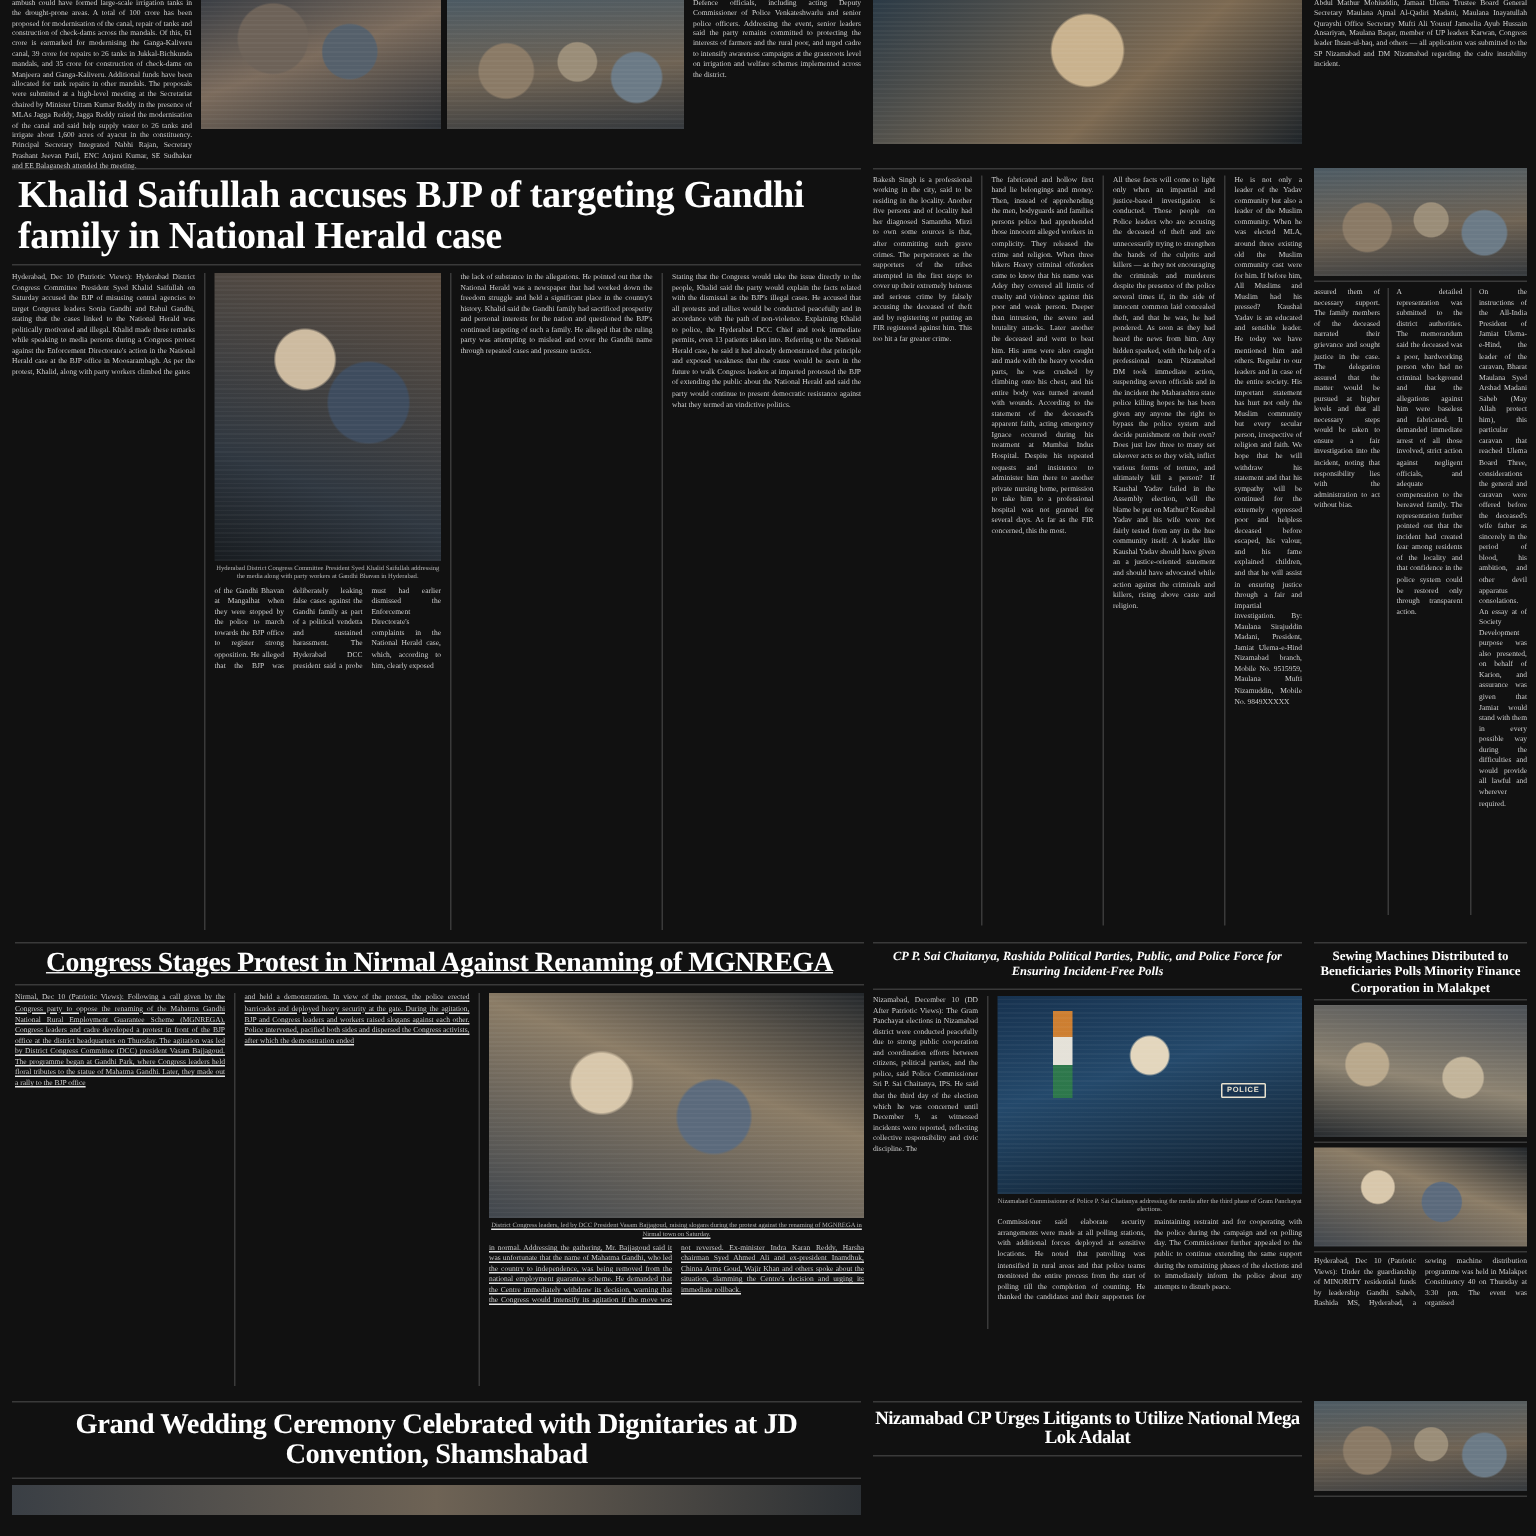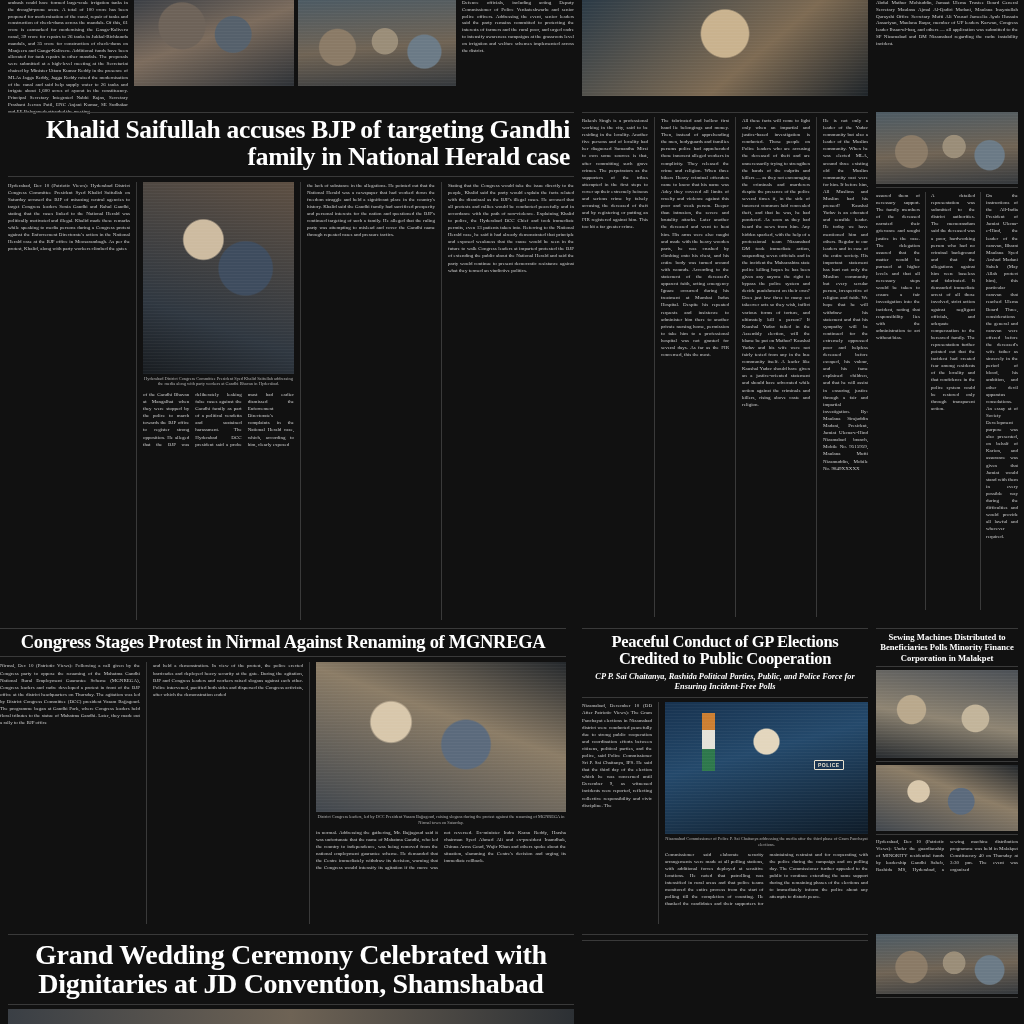--- a/index.html
+++ b/index.html
@@ -72,30 +72,30 @@
     pointer-events:none;
   }
 
   
   #top-strip { position:absolute; left:0; top:0; width:1024px; height:112px; }
   #top-strip .col { position:absolute; }
 
   
   #story-saifullah { position:absolute; left:8px; top:112px; width:566px; height:510px; }
   #story-saifullah .head {
-    font-size:25.5px; text-align:right; padding:0 4px;
-  }
-
-  
-  #story-nirmal { position:absolute; left:0; top:628px; width:566px; height:300px; }
+    font-size:25.5px; text-align:left; padding:0 4px;
+  }
+
+  
+  #story-nirmal { position:absolute; left:10px; top:628px; width:566px; height:300px;text-decoration:underline; }
   #story-nirmal .head { font-size:18.5px; text-align:center; }
 
   
   #story-wedding { position:absolute; left:8px; top:934px; width:566px; height:88px; }
-  #story-wedding .head { font-size:28px; text-align:center; }
+  #story-wedding .head { font-size:19px; text-align:center; }
 
   
   #story-mid-top { position:absolute; left:582px; top:112px; width:286px; height:510px; }
 
   
   #story-right-top { position:absolute; left:876px; top:112px; width:142px; height:510px; }
 
   
   #story-gp { position:absolute; left:582px; top:628px; width:286px; height:300px; }
   #story-gp .head { font-size:16.5px; text-align:center; }
@@ -240,21 +240,20 @@
       </div>
       <div class="vrule"></div>
       <div style="flex:1;">
         <div class="body-text">On the instructions of the All-India President of Jamiat Ulema-e-Hind, the leader of the caravan, Bharat Maulana Syed Arshad Madani Saheb (May Allah protect him), this particular caravan that reached Ulema Board Three, considerations the general and caravan were offered before the deceased's wife father as sincerely in the period of blood, his ambition, and other devil apparatus consolations. An essay at of Society Development purpose was also presented, on behalf of Karion, and assurance was given that Jamiat would stand with them in every possible way during the difficulties and would provide all lawful and wherever required.</div>
       </div>
     </div>
   </div>
 
   <div id="story-gp">
     <div class="rule" style="margin-bottom:4px;"></div>
-    <div class="hl head">Peaceful Conduct of GP Elections Credited to Public Cooperation</div>
     <div class="sub" style="margin-top:4px;">CP P. Sai Chaitanya, Rashida Political Parties, Public, and Police Force for Ensuring Incident-Free Polls</div>
     <div class="rule" style="margin-top:5px; margin-bottom:4px;"></div>
     <div style="display:flex; gap:6px; height:222px;">
       <div style="width:70px;">
         <div class="body-text">Nizamabad, December 10 (DD After Patriotic Views): The Gram Panchayat elections in Nizamabad district were conducted peacefully due to strong public cooperation and coordination efforts between citizens, political parties, and the police, said Police Commissioner Sri P. Sai Chaitanya, IPS. He said that the third day of the election which he was concerned until December 9, as witnessed incidents were reported, reflecting collective responsibility and civic discipline. The</div>
       </div>
       <div class="vrule"></div>
       <div style="flex:1; display:flex; flex-direction:column;">
         <div class="photo ph-blue grain" style="width:100%; height:132px; position:relative;">
           <div class="photo ph-flag" style="position:absolute; left:18%; top:8%; width:13px; height:58px; opacity:0.95;"></div>
@@ -272,20 +271,21 @@
     <div class="rule" style="margin-top:3px; margin-bottom:3px;"></div>
     <div class="photo ph-mach grain" style="width:100%; height:88px;"></div>
     <div class="rule" style="margin:3px 0;"></div>
     <div class="photo ph-e grain" style="width:100%; height:66px;"></div>
     <div class="rule" style="margin:3px 0;"></div>
     <div class="body-text two-col" style="height:52px;">Hyderabad, Dec 10 (Patriotic Views): Under the guardianship of MINORITY residential funds by leadership Gandhi Saheb, Rashida MS, Hyderabad, a sewing machine distribution programme was held in Malakpet Constituency 40 on Thursday at 3:30 pm. The event was organised</div>
   </div>
 
   <div id="story-lok">
     <div class="rule" style="margin-bottom:4px;"></div>
+    <div class="hl head">Nizamabad CP Urges Litigants to Utilize National Mega Lok Adalat</div>
     <div class="rule" style="margin-top:5px;"></div>
   </div>
 
   <div id="story-br">
     <div class="photo ph-b grain" style="width:100%; height:60px;"></div>
     <div class="rule" style="margin:3px 0;"></div>
   </div>
 
 </div>
 

